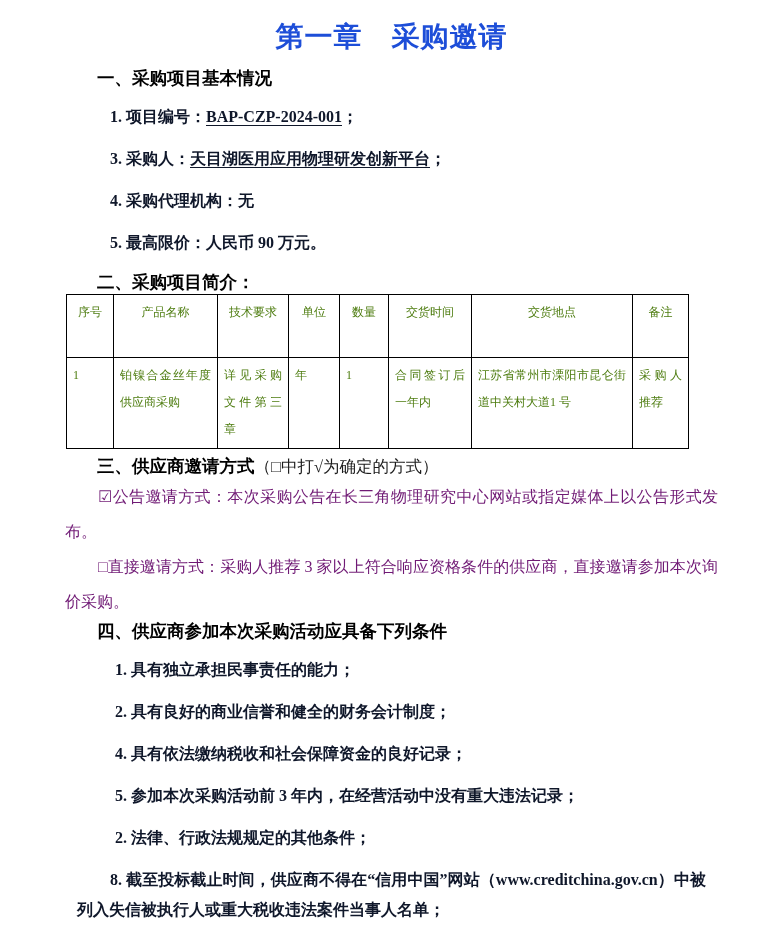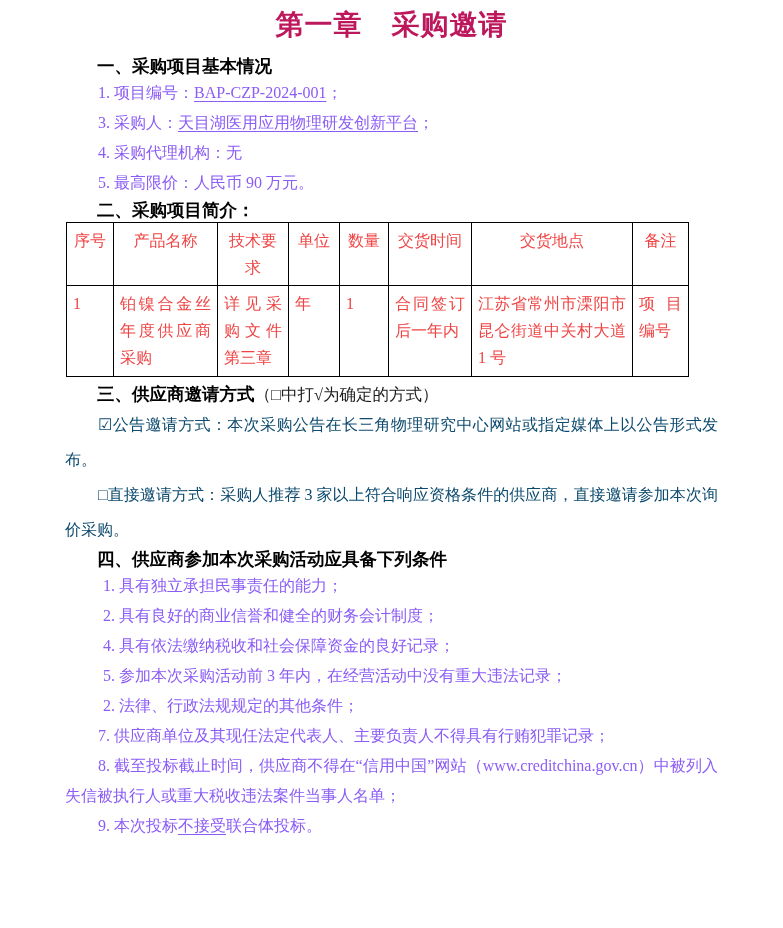--- a/index.html
+++ b/index.html
@@ -6,55 +6,55 @@
   body{
     width:783px;height:928px;background:#ffffff;overflow:hidden;
     font-family:"Liberation Serif","DejaVu Serif",serif;
   }
   .page{
     box-sizing:border-box;width:783px;height:928px;
     padding:8px 65px 0 65px;background:#ffffff;color:#212121;
     font-size:16px;
   }
   .doc-title{
-    margin:0;font-family:"Liberation Sans","DejaVu Sans",sans-serif;
+    margin:12px;font-family:"Liberation Sans","DejaVu Sans",sans-serif;
     font-weight:bold;font-size:28px;line-height:34px;text-align:center;
-    color:#be185d;letter-spacing:1px;
+    color:#1d4ed8;letter-spacing:1px;
   }
   .h2{
     margin:0;font-family:"Liberation Sans","DejaVu Sans",sans-serif;
     font-weight:bold;font-size:17.5px;line-height:24px;color:#000;
     text-indent:32px;
   }
   .h2 .h2n{
     font-family:"Liberation Serif","DejaVu Serif",serif;
     font-weight:normal;font-size:16.5px;color:#1c1c1c;
   }
   .mt12{margin-top:12px;}
   .mt10{margin-top:10px;}
   .mt6{}
   .mt2{margin-top:5px;}
   .li{
-    margin:0;line-height:30px;text-align:justify;color:#8b5cf6;
+    margin:12px;line-height:30px;text-align:justify;color:#0f172a;font-weight:bold;
   }
   .ind-s1{text-indent:33px;}
   .ind-a{text-indent:38px;}
   .ind-b{text-indent:33px;}
   .para{
-    margin:0;line-height:35px;text-indent:33px;text-align:justify;color:#0c4a6e;
+    margin:0;line-height:35px;text-indent:33px;text-align:justify;color:#701a75;
   }
   .u{text-decoration:underline;text-underline-offset:3px;}
   table.products{
     border-collapse:collapse;table-layout:fixed;width:622px;
     margin:0 0 0 1px;
   }
   table.products th,table.products td{
     border:1.5px solid #000;vertical-align:top;
-    font-size:16px;line-height:27px;padding:4px 6px;
-    font-weight:normal;color:#ef4444;overflow:hidden;
+    font-size:12px;line-height:27px;padding:4px 6px;
+    font-weight:normal;color:#4d7c0f;overflow:hidden;
   }
   table.products th{height:54px;text-align:center;}
   table.products td{height:82px;text-align:justify;}
 </style>
 </head>
 <body>
 
 <div class="page">
 
   <h1 class="doc-title">第一章　采购邀请</h1>
@@ -91,34 +91,33 @@
       <th>备注</th>
     </tr>
     <tr>
       <td>1</td>
       <td>铂镍合金丝年度供应商采购</td>
       <td>详见采购文件第三章</td>
       <td>年</td>
       <td>1</td>
       <td>合同签订后一年内</td>
       <td>江苏省常州市溧阳市昆仑街道中关村大道1 号</td>
-      <td>项目编号</td>
+      <td>采购人推荐</td>
     </tr>
   </tbody>
     </table>
 
   <h2 class="h2 mt2"><span>三、供应商邀请方式</span><span class="h2n">（□中打√为确定的方式）</span></h2>
 
   <p class="para mt10">☑公告邀请方式：本次采购公告在长三角物理研究中心网站或指定媒体上以公告形式发布。</p>
   <p class="para">□直接邀请方式：采购人推荐 3 家以上符合响应资格条件的供应商，直接邀请参加本次询价采购。</p>
 
   <h2 class="h2">四、供应商参加本次采购活动应具备下列条件</h2>
 
   <p class="li ind-a mt10">1. 具有独立承担民事责任的能力；</p>
   <p class="li ind-a">2. 具有良好的商业信誉和健全的财务会计制度；</p>
   <p class="li ind-a">4. 具有依法缴纳税收和社会保障资金的良好记录；</p>
   <p class="li ind-a">5. 参加本次采购活动前 3 年内，在经营活动中没有重大违法记录；</p>
   <p class="li ind-a">2. 法律、行政法规规定的其他条件；</p>
-  <p class="li ind-b">7. 供应商单位及其现任法定代表人、主要负责人不得具有行贿犯罪记录；</p>
   <p class="li ind-b">8. 截至投标截止时间，供应商不得在“信用中国”网站（www.creditchina.gov.cn）中被列入失信被执行人或重大税收违法案件当事人名单；</p>
   <p class="li ind-b"><span>9. 本次投标</span><span class="u">不接受</span><span>联合体投标。</span></p>
 
 </div>
 
 </body></html>

